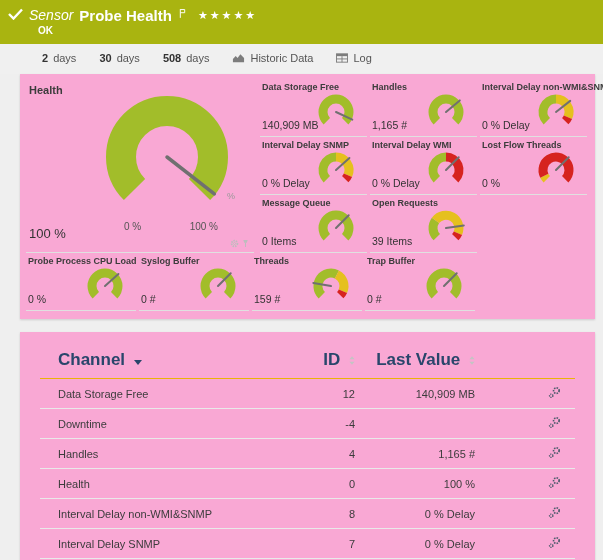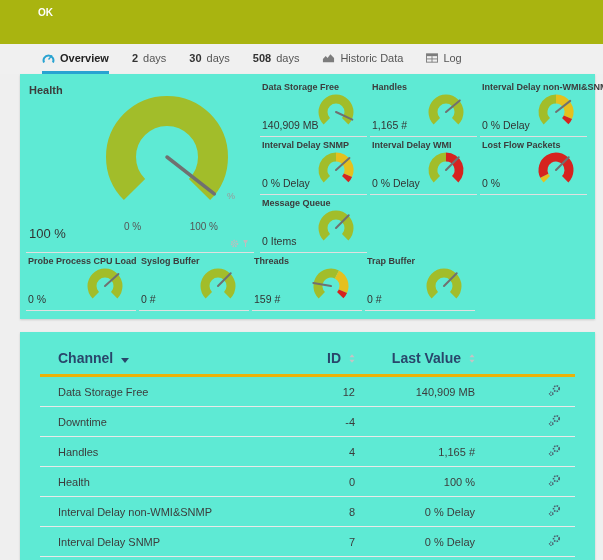--- a/index.html
+++ b/index.html
@@ -17,21 +17,21 @@
   .tabs { height:30px; display:flex; align-items:stretch; gap:23px; padding-left:42px;
     background:#f0f0f0; }
   .tab { display:flex; align-items:center; gap:5px; font-size:11px; color:#555;
     border-bottom:3px solid transparent; cursor:pointer; }
   .tab.active { color:#222; font-weight:bold; border-bottom-color:var(--accent-blue); }
   .tab .ticon { display:flex; color:#7c7c7c; }
   .tab.active .ticon { color:var(--accent-blue); }
   .tab .tnum { font-weight:bold; color:#333; }
   .tab .tnum:empty, .tab .ticon:empty { display:none; }
   
-  .card { background:#5eead4; margin:0 8px 0 20px; box-shadow:0 1px 2px rgba(0,0,0,.15); }
+  .card { background:#f9a8d4; margin:0 8px 0 20px; box-shadow:0 1px 2px rgba(0,0,0,.15); }
   .gauges-card { padding:7px 5px 8px 6px; }
   .top-zone { display:flex; }
   
   .big-tile { position:relative; width:228px; height:172px; margin-right:6px;
     border-bottom:1px solid #e0e0e0; flex:none; }
   .blabel { position:absolute; top:3px; left:3px; font-size:11px; font-weight:bold; color:#3c3c3c; }
   .big-tile svg.g { position:absolute; top:6px; right:0; }
   .scale0 { position:absolute; bottom:20px; left:98px; font-size:10px; color:#555; }
   .scale100 { position:absolute; bottom:20px; right:36px; font-size:10px; color:#555; }
   .bvalue { position:absolute; bottom:11px; left:3px; font-size:13px; color:#333; }
@@ -44,50 +44,54 @@
   .tlabel { position:absolute; top:1px; left:2px; font-size:9px; font-weight:bold;
     color:#3c3c3c; white-space:nowrap; z-index:3; }
   .tile svg.g { position:absolute; top:10px; right:7px; }
   .tvalue { position:absolute; bottom:5px; left:2px; font-size:10.5px; color:#333; z-index:2; }
   .ticons { position:absolute; bottom:4px; right:5px; display:flex; gap:3px; align-items:center;
     color:#bdbdbd; z-index:2; }
   .ticons span { display:flex; }
   
   .table-card { margin-top:13px; padding:18px 20px 0 20px; height:240px; }
   table { width:100%; border-collapse:collapse; font-size:11px; }
-  th { color:var(--table-header); font-size:14px; text-align:left; font-weight:bold;
-    padding:0 0 8px 0; border-bottom:3px solid #eab308; cursor:pointer; }
+  th { color:var(--table-header); font-size:17px; text-align:left; font-weight:bold;
+    padding:0 0 8px 0; border-bottom:1px solid #eab308; cursor:pointer; }
   th .sic { margin-left:4px; color:#c4c4c4; }
   th .sic-desc { margin-left:4px; color:var(--table-header); }
   td { padding:7px 0; border-bottom:1px solid #e9e9e9; color:#3c3c3c; }
   th.h-ch, td.c-ch { padding-left:18px; }
   th.h-id, td.c-id { width:80px; text-align:right; }
   th.h-lv, td.c-lv { width:120px; text-align:right; }
   th.h-ac, td.c-ac { width:100px; text-align:right; padding-right:14px; }
   td.c-ac { color:#4a5a6a; }
   td.c-ac span { display:inline-flex; cursor:pointer; }
 </style>
 </head>
 <body>
 
 <header class="topbar">
+  <div class="row1">
+    <span class="chk"><svg width="15" height="12" viewBox="0 0 15 12">
+          <path d="M1 6 L5.5 10.5 L14 1.5" fill="none" stroke="currentColor" stroke-width="2.4"></path>
+        </svg></span>
+    <span class="kind">Sensor</span>
+    <span class="title">Probe Health</span>
+    <span class="flag">
+        <svg width="7" height="11" viewBox="0 0 8 11">
+          <path d="M1.5 1 h5 v3.6 h-5" fill="none" stroke="currentColor" stroke-width="1.1"></path>
+          <line x1="1.5" y1="0.5" x2="1.5" y2="10.5" stroke="currentColor" stroke-width="1.1"></line>
+        </svg>
+      </span>
+    <span class="stars">★★★★★</span>
+  </div>
   <div class="status">OK</div>
 </header>
 
 <nav class="tabs" id="tabs">
-    <div class="tab active">
-    <span class="ticon">
-        <svg width="13" height="12" viewBox="0 0 14 12">
-          <path d="M2.2 10.8 A5.3 5.3 0 1 1 11.8 10.8" fill="none" stroke="currentColor" stroke-width="2.2"></path>
-          <line x1="7" y1="7.6" x2="10.8" y2="3.2" stroke="currentColor" stroke-width="1.5"></line>
-        </svg>
-      </span>
-
-    <span class="tlab">Overview</span>
-  </div>
     <div class="tab">
 
     <span class="tnum">2</span>
     <span class="tlab">days</span>
   </div>
     <div class="tab">
 
     <span class="tnum">30</span>
     <span class="tlab">days</span>
   </div>
@@ -206,39 +210,53 @@
             <path d="M 24.0 8.0 A 13 13 0 0 1 33.2 30.2" fill="none" stroke="#d6231f" stroke-width="9"></path>
             <line x1="24" y1="21" x2="36.7" y2="8.3" stroke="#707070" stroke-width="2" stroke-linecap="round"></line>
           </svg>
     <div class="tvalue">0 % Delay</div>
     <div class="ticons">
       <span></span>
       <span></span>
     </div>
   </div>
         <div class="tile">
-    <div class="tlabel">Lost Flow Packets</div>
+    <div class="tlabel">Lost Flow Threads</div>
     <svg class="g" width="48" height="42" viewBox="0 0 48 42">
             <path d="M 14.8 30.2 A 13 13 0 0 1 12.3 26.7" fill="none" stroke="#e5c01e" stroke-width="9"></path>
             <path d="M 12.3 26.7 A 13 13 0 1 1 33.2 30.2" fill="none" stroke="#d6231f" stroke-width="9"></path>
             <line x1="24" y1="21" x2="36.7" y2="8.3" stroke="#707070" stroke-width="2" stroke-linecap="round"></line>
           </svg>
     <div class="tvalue">0 %</div>
     <div class="ticons">
       <span></span>
       <span></span>
     </div>
   </div>
         <div class="tile">
     <div class="tlabel">Message Queue</div>
     <svg class="g" width="48" height="42" viewBox="0 0 48 42">
             <path d="M 14.8 30.2 A 13 13 0 1 1 33.2 30.2" fill="none" stroke="#a2bd2a" stroke-width="9"></path>
             <line x1="24" y1="21" x2="36.7" y2="8.3" stroke="#707070" stroke-width="2" stroke-linecap="round"></line>
           </svg>
     <div class="tvalue">0 Items</div>
+    <div class="ticons">
+      <span></span>
+      <span></span>
+    </div>
+  </div>
+        <div class="tile">
+    <div class="tlabel">Open Requests</div>
+    <svg class="g" width="48" height="42" viewBox="0 0 48 42">
+            <path d="M 14.8 30.2 A 13 13 0 0 1 13.5 13.4" fill="none" stroke="#a2bd2a" stroke-width="9"></path>
+            <path d="M 13.5 13.4 A 13 13 0 0 1 35.9 26.2" fill="none" stroke="#e5c01e" stroke-width="9"></path>
+            <path d="M 35.9 26.2 A 13 13 0 0 1 33.2 30.2" fill="none" stroke="#d6231f" stroke-width="9"></path>
+            <line x1="24" y1="21" x2="41.8" y2="18.5" stroke="#707070" stroke-width="2" stroke-linecap="round"></line>
+          </svg>
+    <div class="tvalue">39 Items</div>
     <div class="ticons">
       <span></span>
       <span></span>
     </div>
   </div>
       </div>
   </div>
   <div class="row5" id="row5">
       <div class="tile">
     <div class="tlabel">Probe Process CPU Load</div>

